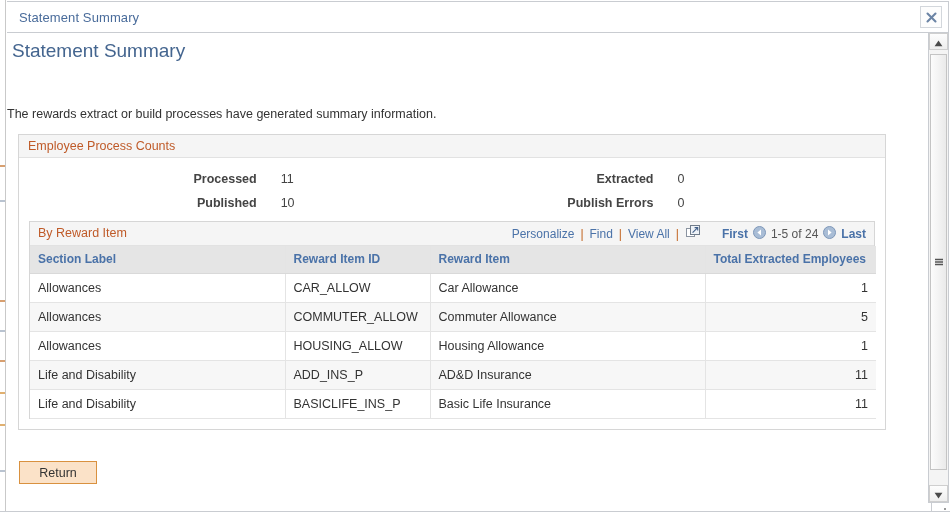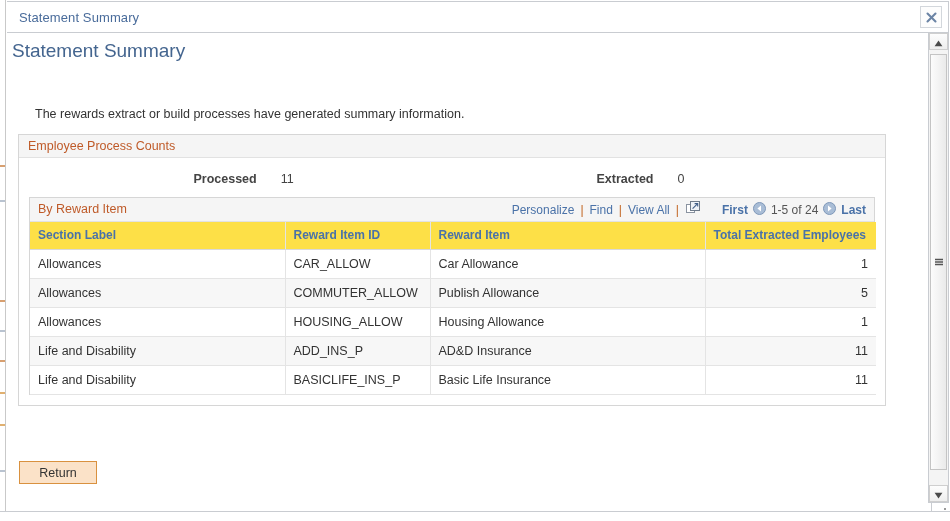--- a/index.html
+++ b/index.html
@@ -80,21 +80,21 @@
     position: absolute;
     left: 5px; top: 7px;
     font-size: 19px;
     color: #44658f;
     font-weight: normal;
     white-space: nowrap;
   }
 
   .intro-text {
     position: absolute;
-    left: 28px; top: 74px;
+    left: 0; top: 74px;
     font-size: 12.5px;
     color: #333333;
     white-space: nowrap;
   }
 
   
   .groupbox {
     position: absolute;
     left: 11px; top: 101px;
     width: 868px;
@@ -185,21 +185,21 @@
   .nav-count { color: #555555; }
   .nav-arrow { display:block; cursor:pointer; }
 
   table.grid {
     width: 100%;
     border-collapse: collapse;
     table-layout: fixed;
     background: #ffffff;
   }
   table.grid th {
-    background: #fde047;
+    background: #e5e5e5;
     border-bottom: 1px solid #d9d9d9;
     border-right: 1px solid #e4e4e4;
     height: 27px;
     font-size: 12px;
     font-weight: bold;
     color: #4a72a8;
     text-align: left;
     padding: 0 8px;
     box-sizing: border-box;
     white-space: nowrap;
@@ -335,20 +335,26 @@
       </div>
 
       <div class="group-body">
 
         <table class="counts">
           <tbody>
             <tr>
               <td class="c-label col-lbl-a">Processed</td>
               <td class="c-value col-val-a">11</td>
               <td class="c-label col-lbl-b">Extracted</td>
+              <td class="c-value col-val-b">0</td>
+            </tr>
+            <tr>
+              <td class="c-label col-lbl-a">Published</td>
+              <td class="c-value col-val-a">10</td>
+              <td class="c-label col-lbl-b">Publish Errors</td>
               <td class="c-value col-val-b">0</td>
             </tr>
           </tbody>
         </table>
 
         <div class="grid-wrap">
 
           <div class="grid-topbar">
             <span class="grid-title">By Reward Item</span>
 
@@ -400,21 +406,21 @@
             <tbody>
               <tr class="odd">
                 <td>Allowances</td>
                 <td>CAR_ALLOW</td>
                 <td>Car Allowance</td>
                 <td>1</td>
               </tr>
               <tr class="even">
                 <td>Allowances</td>
                 <td>COMMUTER_ALLOW</td>
-                <td>Publish Allowance</td>
+                <td>Commuter Allowance</td>
                 <td>5</td>
               </tr>
               <tr class="odd">
                 <td>Allowances</td>
                 <td>HOUSING_ALLOW</td>
                 <td>Housing Allowance</td>
                 <td>1</td>
               </tr>
               <tr class="even">
                 <td>Life and Disability</td>

